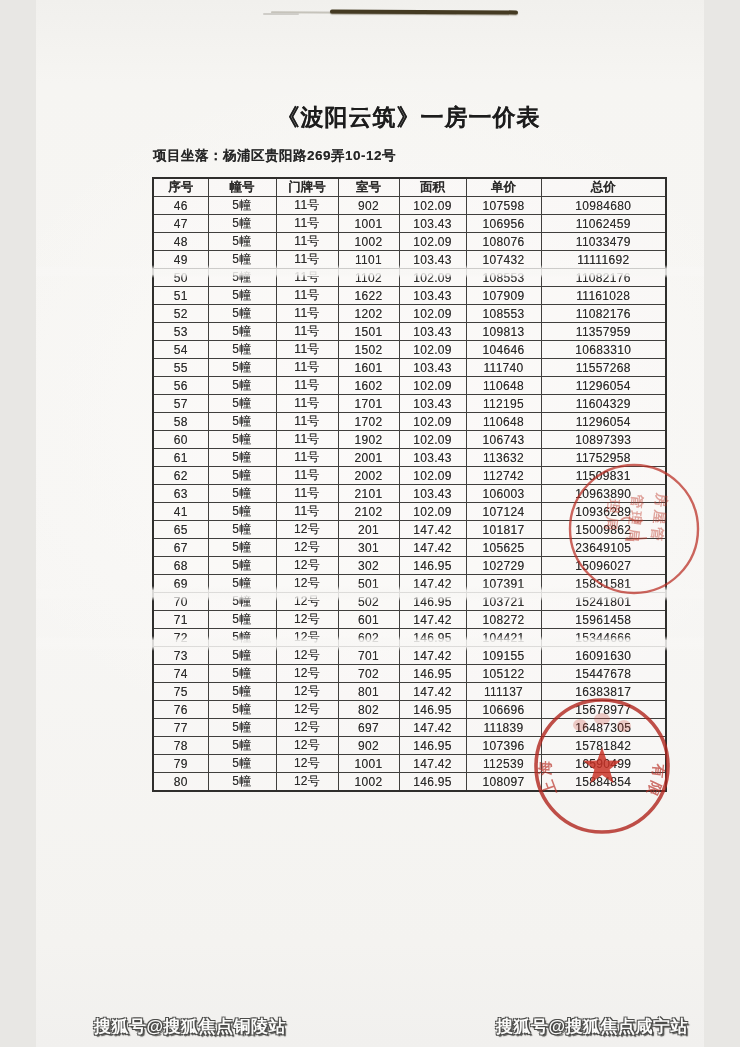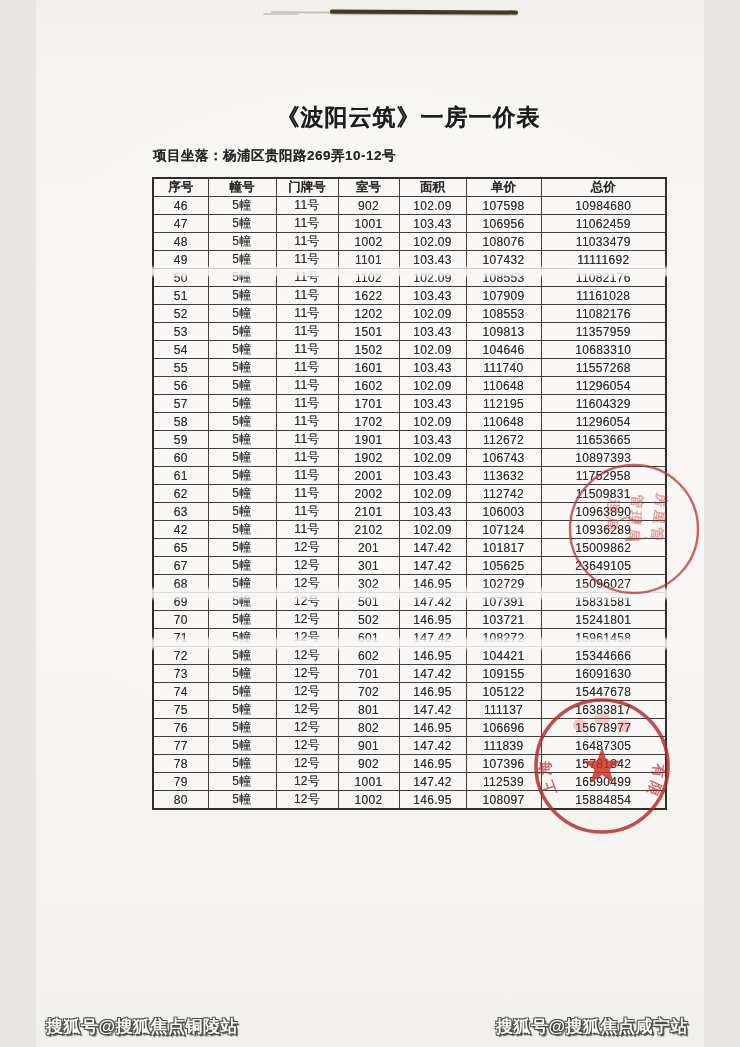--- a/index.html
+++ b/index.html
@@ -86,20 +86,21 @@
   .stamp text{font-family:"Liberation Sans","DejaVu Sans",sans-serif;}
   
   .watermark{
     position:absolute;z-index:6;
     font-size:17px;font-weight:700;letter-spacing:.5px;
     color:#fbfbfa;
     text-shadow:
       1px 1px 0 #4a4a48,-1px -1px 0 #4a4a48,
       1px -1px 0 #4a4a48,-1px 1px 0 #4a4a48,
       2px 2px 1px rgba(55,55,53,.85);
+    margin-left: 48px;
   }
   .wm-left{left:10px;top:1015px;}
   .wm-right{right:16px;top:1015px;}
 </style>
 </head>
 <body>
 
 <div class="page">
 
   <div class="scan-line-dark"></div>
@@ -241,29 +242,20 @@
         <tr>
           <td>58</td>
           <td>5幢</td>
           <td>11号</td>
           <td>1702</td>
           <td>102.09</td>
           <td>110648</td>
           <td>11296054</td>
         </tr>
         <tr>
-          <td>59</td>
-          <td>5幢</td>
-          <td>11号</td>
-          <td>1901</td>
-          <td>103.43</td>
-          <td>112672</td>
-          <td>11653665</td>
-        </tr>
-        <tr>
           <td>60</td>
           <td>5幢</td>
           <td>11号</td>
           <td>1902</td>
           <td>102.09</td>
           <td>106743</td>
           <td>10897393</td>
         </tr>
         <tr>
           <td>61</td>
@@ -286,21 +278,21 @@
         <tr>
           <td>63</td>
           <td>5幢</td>
           <td>11号</td>
           <td>2101</td>
           <td>103.43</td>
           <td>106003</td>
           <td>10963890</td>
         </tr>
         <tr>
-          <td>42</td>
+          <td>41</td>
           <td>5幢</td>
           <td>11号</td>
           <td>2102</td>
           <td>102.09</td>
           <td>107124</td>
           <td>10936289</td>
         </tr>
         <tr>
           <td>65</td>
           <td>5幢</td>
@@ -397,21 +389,21 @@
           <td>12号</td>
           <td>802</td>
           <td>146.95</td>
           <td>106696</td>
           <td>15678977</td>
         </tr>
         <tr>
           <td>77</td>
           <td>5幢</td>
           <td>12号</td>
-          <td>901</td>
+          <td>697</td>
           <td>147.42</td>
           <td>111839</td>
           <td>16487305</td>
         </tr>
         <tr>
           <td>78</td>
           <td>5幢</td>
           <td>12号</td>
           <td>902</td>
           <td>146.95</td>

